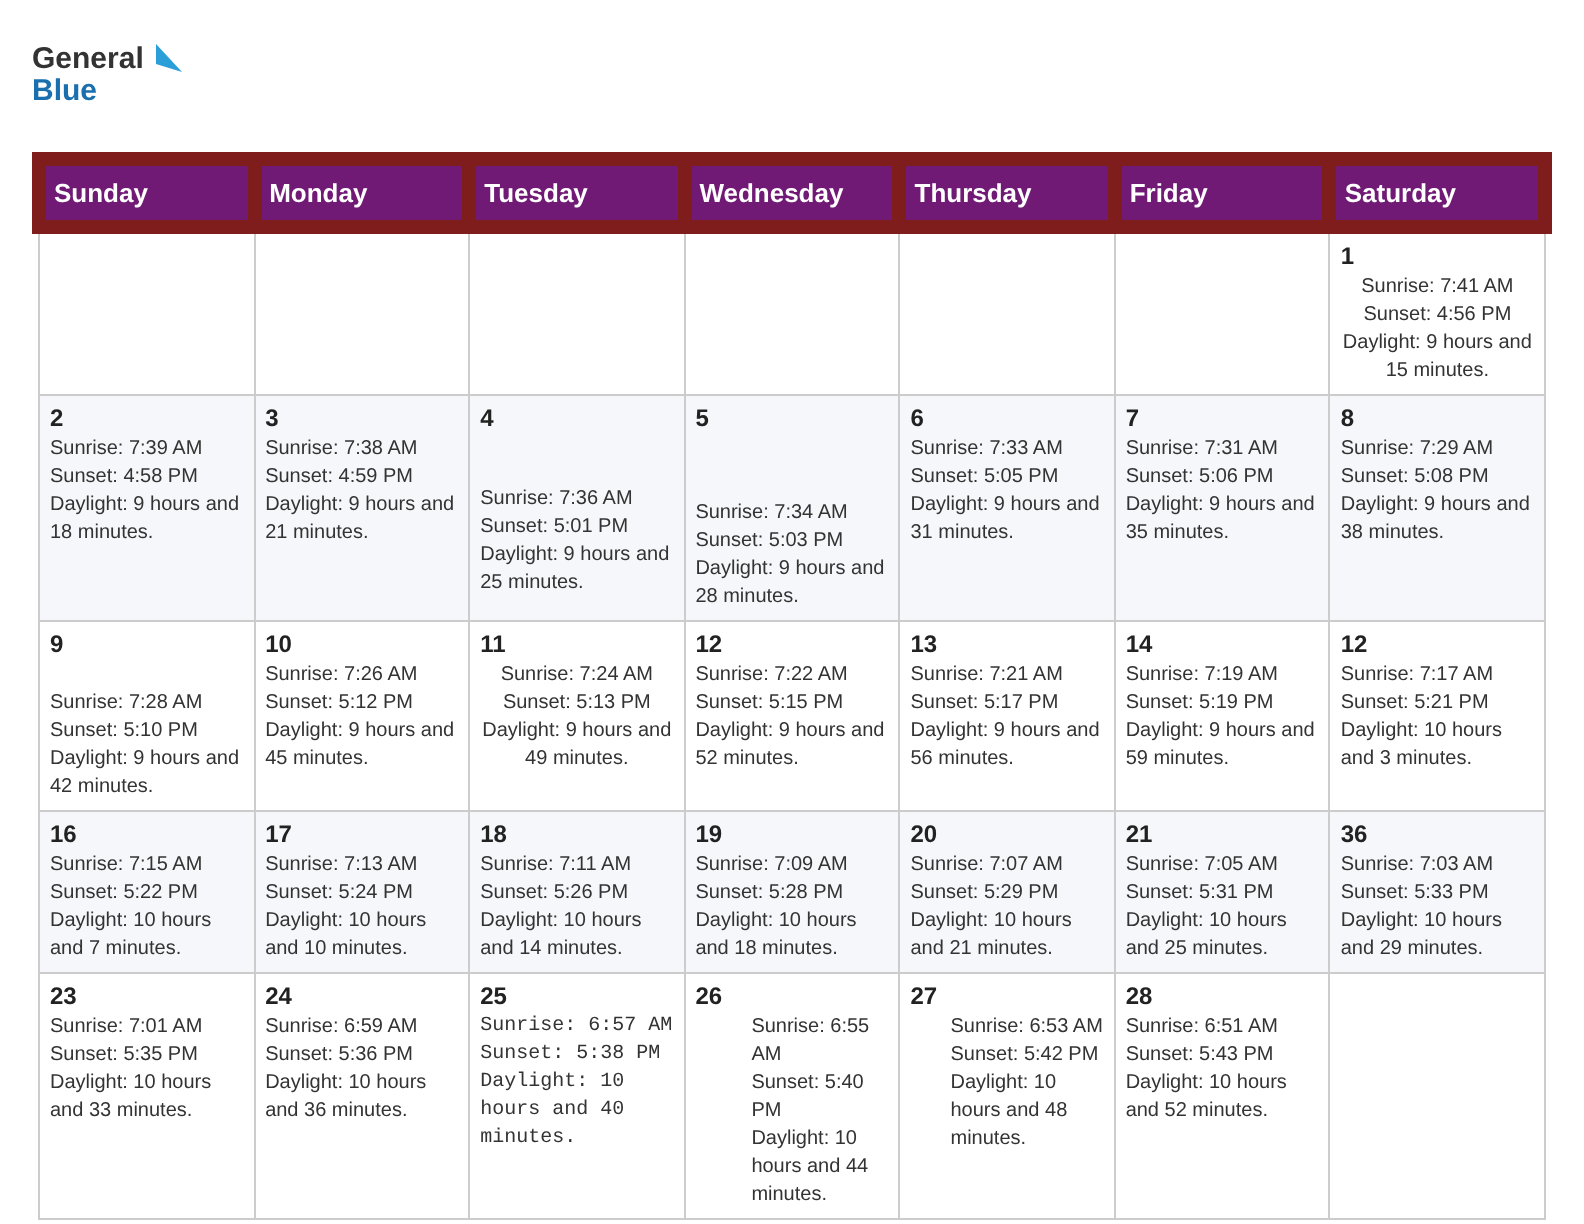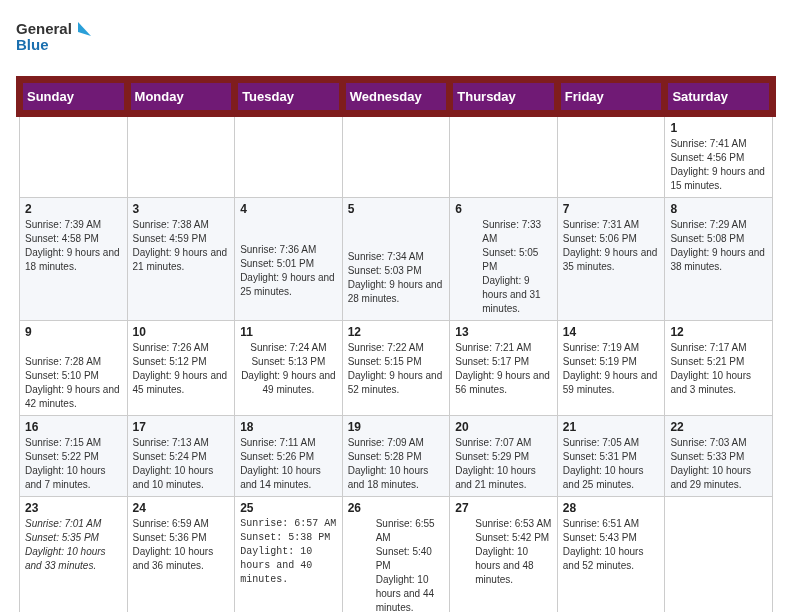--- a/index.html
+++ b/index.html
@@ -108,21 +108,21 @@
   <tbody id="calendar-body">
   <tr>
         <td class="empty-cell"></td>
         <td class="empty-cell"></td>
         <td class="empty-cell"></td>
         <td class="empty-cell"></td>
         <td class="empty-cell"></td>
         <td class="empty-cell"></td>
         <td>
           <span class="day-number">1</span>
-          <div class="day-info" style="white-space: pre-line;">Sunrise: 7:41 AM
+          <div class="day-info" style="white-space: pre-line; text-align: center;">Sunrise: 7:41 AM
 Sunset: 4:56 PM
 Daylight: 9 hours and 15 minutes.</div>
         </td>
       </tr>
       <tr>
         <td>
           <span class="day-number">2</span>
           <div class="day-info" style="white-space: pre-line;">Sunrise: 7:39 AM
 Sunset: 4:58 PM
 Daylight: 9 hours and 18 minutes.</div>
@@ -140,21 +140,21 @@
 Daylight: 9 hours and 25 minutes.</div>
         </td>
         <td>
           <span class="day-number">5</span>
           <div class="day-info" style="white-space: pre-line; margin-top: 34px;">Sunrise: 7:34 AM
 Sunset: 5:03 PM
 Daylight: 9 hours and 28 minutes.</div>
         </td>
         <td>
           <span class="day-number">6</span>
-          <div class="day-info" style="white-space: pre-line; margin-left: 27px;">Sunrise: 7:33 AM
+          <div class="day-info" style="white-space: pre-line;">Sunrise: 7:33 AM
 Sunset: 5:05 PM
 Daylight: 9 hours and 31 minutes.</div>
         </td>
         <td>
           <span class="day-number">7</span>
           <div class="day-info" style="white-space: pre-line;">Sunrise: 7:31 AM
 Sunset: 5:06 PM
 Daylight: 9 hours and 35 minutes.</div>
         </td>
         <td>
@@ -239,30 +239,30 @@
 Sunset: 5:29 PM
 Daylight: 10 hours and 21 minutes.</div>
         </td>
         <td>
           <span class="day-number">21</span>
           <div class="day-info" style="white-space: pre-line;">Sunrise: 7:05 AM
 Sunset: 5:31 PM
 Daylight: 10 hours and 25 minutes.</div>
         </td>
         <td>
-          <span class="day-number">22</span>
+          <span class="day-number">36</span>
           <div class="day-info" style="white-space: pre-line;">Sunrise: 7:03 AM
 Sunset: 5:33 PM
 Daylight: 10 hours and 29 minutes.</div>
         </td>
       </tr>
       <tr>
         <td>
           <span class="day-number">23</span>
-          <div class="day-info" style="white-space: pre-line; font-style: italic;">Sunrise: 7:01 AM
+          <div class="day-info" style="white-space: pre-line;">Sunrise: 7:01 AM
 Sunset: 5:35 PM
 Daylight: 10 hours and 33 minutes.</div>
         </td>
         <td>
           <span class="day-number">24</span>
           <div class="day-info" style="white-space: pre-line;">Sunrise: 6:59 AM
 Sunset: 5:36 PM
 Daylight: 10 hours and 36 minutes.</div>
         </td>
         <td>

